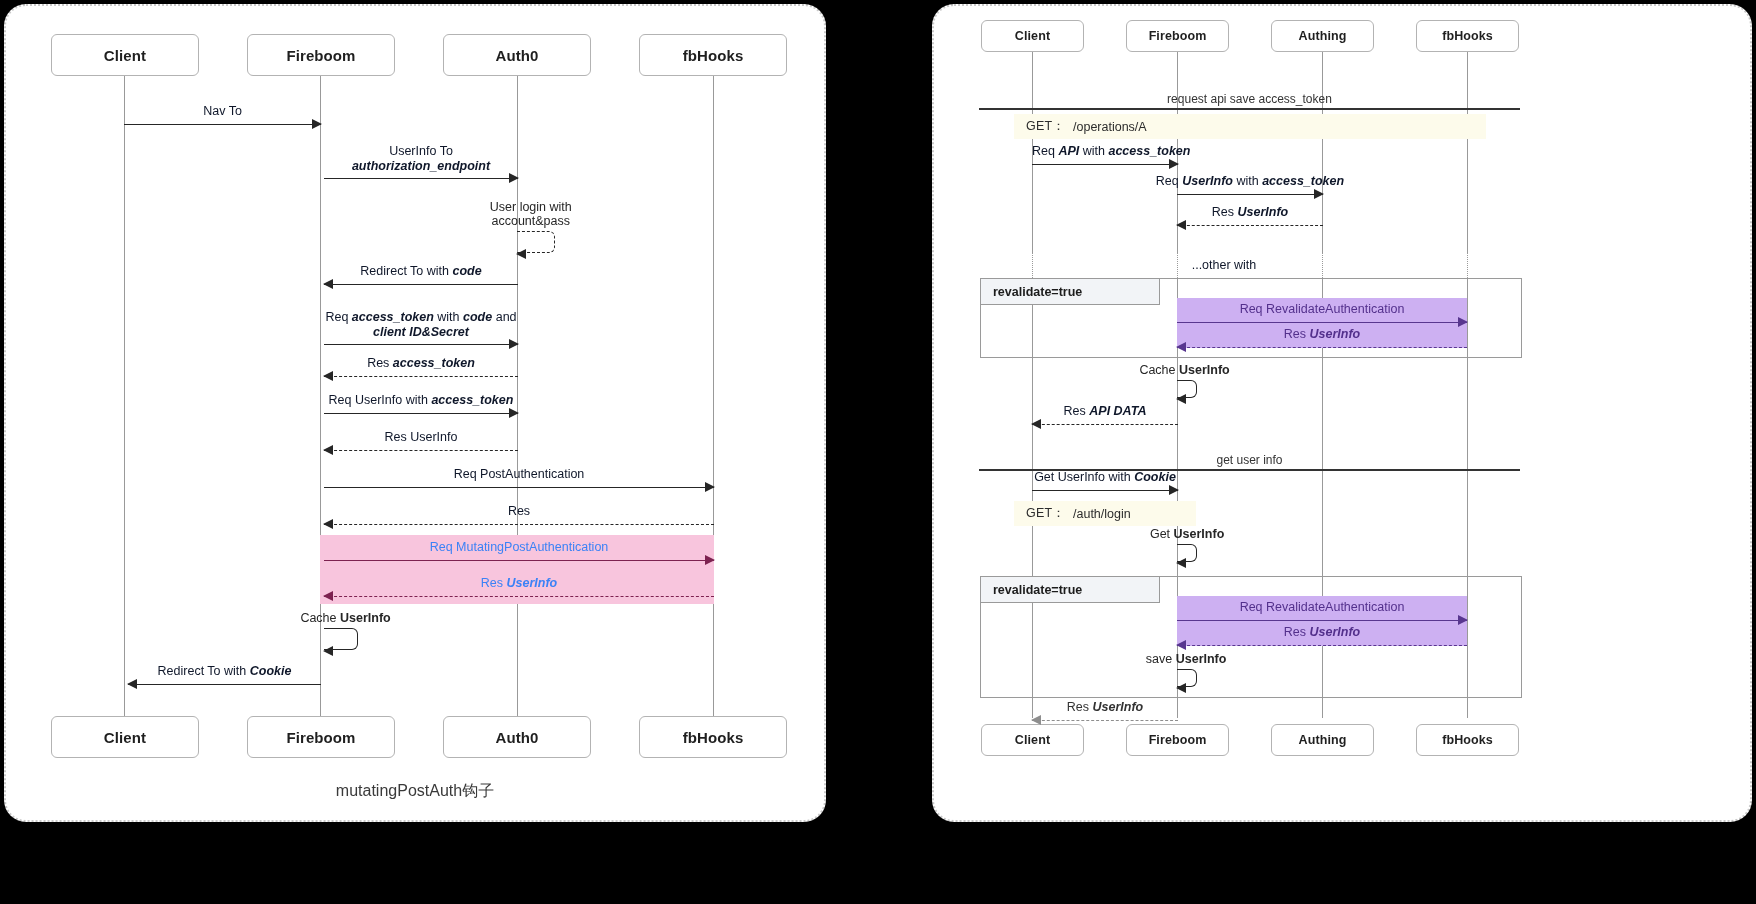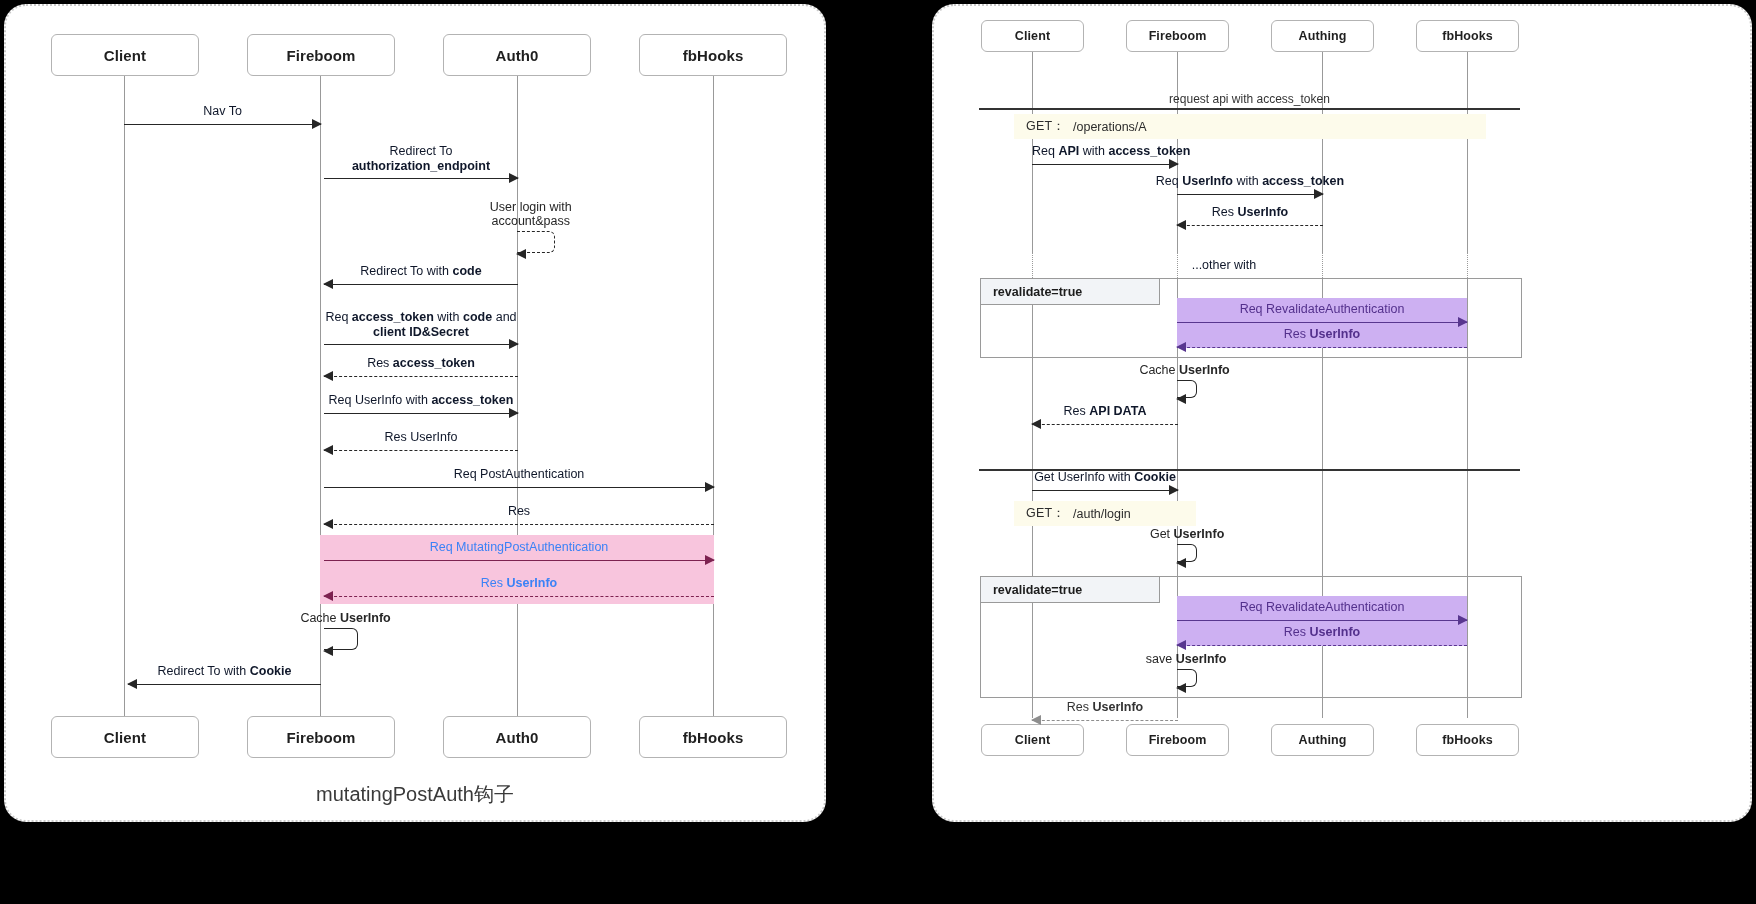--- a/index.html
+++ b/index.html
@@ -77,21 +77,21 @@
     position: absolute;
     bottom: 4px;
     width: 100%;
     text-align: center;
     font-size: 12.5px;
     color: #0f172a;
     white-space: nowrap;
     line-height: 1.25;
   }
   .msg .label.two { bottom: 3px; }
-  .msg .label b { font-weight: 700; }
+  .msg .label b { font-weight: 700; font-style: italic; }
 
   
   .msg.purple .line { border-top-color: #58368f; }
   .msg.purple.right .head { border-left-color: #58368f; }
   .msg.purple.left  .head { border-right-color: #58368f; }
   .msg.purple .label { color: #53308c; }
 
   
   .msg.pink .line { border-top-color: #7d2250; }
   .msg.pink.right .head { border-left-color: #7d2250; }
@@ -190,21 +190,21 @@
     font-weight: 700;
     color: #1c1c1c;
     white-space: nowrap;
   }
 
   
   .caption {
     position: absolute;
     width: 100%;
     text-align: center;
-    font-size: 20px;
+    font-size: 16px;
     color: #3a3a3a;
   }
 </style>
 </head>
 <body>
 
 <div class="stage">
 
   <div class="panel" id="panel-left">
     <div class="diagram">
@@ -245,21 +245,21 @@
       <div class="msg right" style="left:118px; top:118px; width:197px;">
         <div class="line"></div>
         <div class="head"></div>
         <div class="label">Nav To</div>
       </div>
 
       <div class="msg right" style="left:318px; top:172px; width:194px;">
         <div class="line"></div>
         <div class="head"></div>
         <div class="label two">
-          <span>Redirect To</span><br>
+          <span>UserInfo To</span><br>
           <b>authorization_endpoint</b>
         </div>
       </div>
 
       <div class="selfloop dashedloop" style="left:511px; top:225px; width:38px; height:22px;">
         <div class="box"></div>
         <div class="head"></div>
         <div class="label" style="text-align:center; transform:translateX(18%);">
           <span>User login with</span><br>
           <span>account&amp;pass</span>
@@ -377,21 +377,21 @@
           <span>Fireboom</span>
         </div>
       <div class="actor small" style="left:337px; top:718px; width:103px; height:32px;">
           <span>Authing</span>
         </div>
       <div class="actor small" style="left:482px; top:718px; width:103px; height:32px;">
           <span>fbHooks</span>
         </div>
 
       <div class="separator" style="left:45px; top:76px; width:541px; height:28px;">
-        <div class="sep-label">request api with access_token</div>
+        <div class="sep-label">request api save access_token</div>
         <div class="bar"></div>
       </div>
 
       <div class="note" style="left:80px; top:108px; width:472px; height:25px;">
         <span class="verb">GET：</span>
         <span class="path">/operations/A</span>
       </div>
 
       <div class="msg right" style="left:98px; top:158px; width:146px;">
         <div class="line"></div>
@@ -438,20 +438,21 @@
         <div class="label">Cache <b>UserInfo</b></div>
       </div>
 
       <div class="msg left dashed" style="left:98px; top:418px; width:146px;">
         <div class="line"></div>
         <div class="head"></div>
         <div class="label">Res <b>API DATA</b></div>
       </div>
 
       <div class="separator" style="left:45px; top:437px; width:541px; height:28px;">
+        <div class="sep-label">get user info</div>
         <div class="bar"></div>
       </div>
 
       <div class="msg right" style="left:98px; top:484px; width:146px;">
         <div class="line"></div>
         <div class="head"></div>
         <div class="label" style="width:200px; left:-27px;">Get UserInfo with <b>Cookie</b></div>
       </div>
 
       <div class="note" style="left:80px; top:495px; width:182px; height:25px;">

